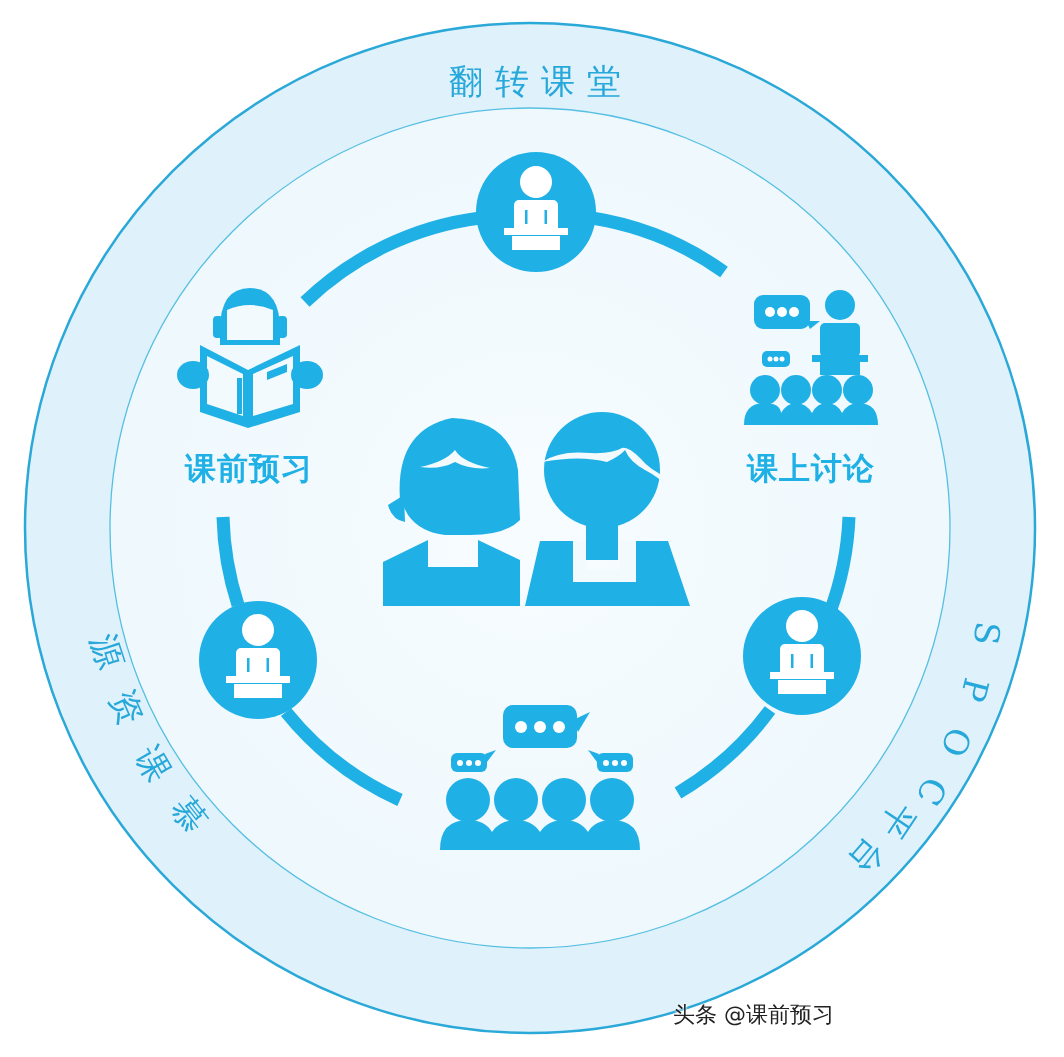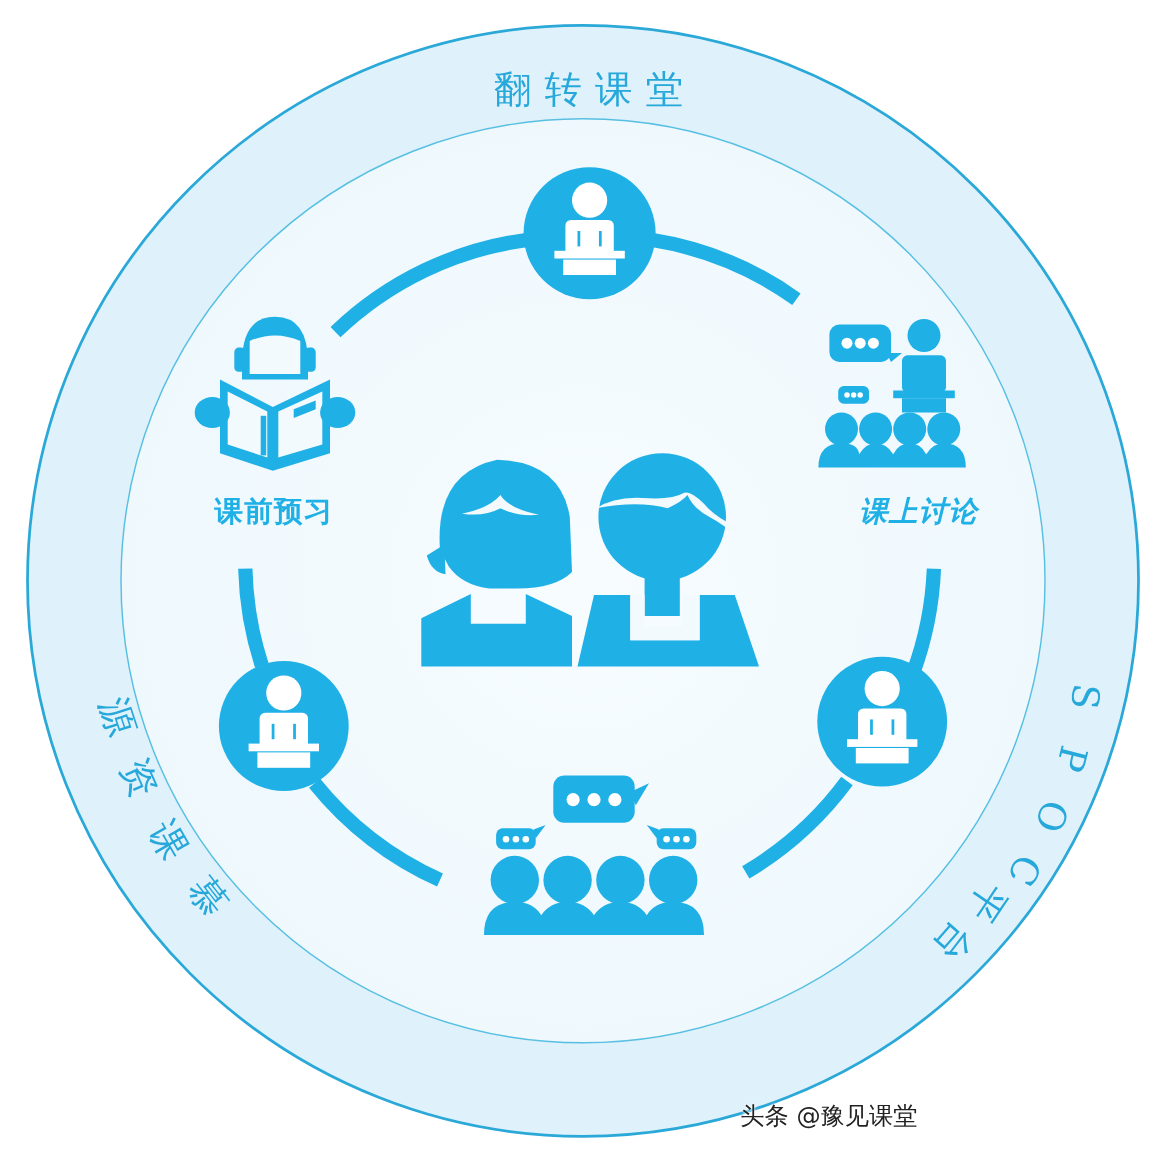--- a/index.html
+++ b/index.html
@@ -1,19 +1,19 @@
 <!DOCTYPE html>
 <html><head>
 <meta charset="utf-8">
 <style>
   html, body { margin: 0; padding: 0; background: #ffffff; }
   body { width: 1064px; height: 1057px; position: relative; overflow: hidden; font-family: "DejaVu Sans", sans-serif; }
   #stage { position: absolute; left: 0; top: 0; width: 858px; height: 1057px; }
   .label {
-    position: absolute; color: #1fb0e6; font-weight: bold; font-size: 26px; letter-spacing: 1px;
+    position: absolute; color: #1fb0e6; font-weight: bold; font-size: 31px; letter-spacing: 1px;
     font-family: "DejaVu Sans", sans-serif; white-space: nowrap; text-align: center;
   }
   .watermark {
     position: absolute; right: 24px; top: 1000px; font-size: 22px; color: #222;
     font-family: "DejaVu Sans", sans-serif;
     text-shadow: 0 0 2px #fff, 0 0 3px #fff;
   }
   svg text.ring { font-family: "DejaVu Serif", serif; fill: #27a8da; font-size: 34px; }
 </style>
 </head>
@@ -188,17 +188,17 @@
       <circle cx="-72" cy="10" r="22"></circle>
       <circle cx="-24" cy="10" r="22"></circle>
       <circle cx="24" cy="10" r="22"></circle>
       <circle cx="72" cy="10" r="22"></circle>
       <path d="M -100 60 Q -100 30 -72 30 Q -55 30 -48 42 Q -40 30 -24 30 Q -8 30 0 42 Q 8 30 24 30 Q 40 30 48 42 Q 55 30 72 30 Q 100 30 100 60 Z"></path>
     </g>
   </svg>
 
   
   <div class="label" style="left:178px; top:448px; width:142px;">课前预习</div>
-  <div class="label" style="left:764px; top:448px; width:142px;font-style:italic;">课上讨论</div>
+  <div class="label" style="left:740px; top:448px; width:142px;">课上讨论</div>
 
   
-  <div class="watermark">头条 @豫见课堂</div>
+  <div class="watermark">头条 @课前预习</div>
 </div>
 
 </body></html>

